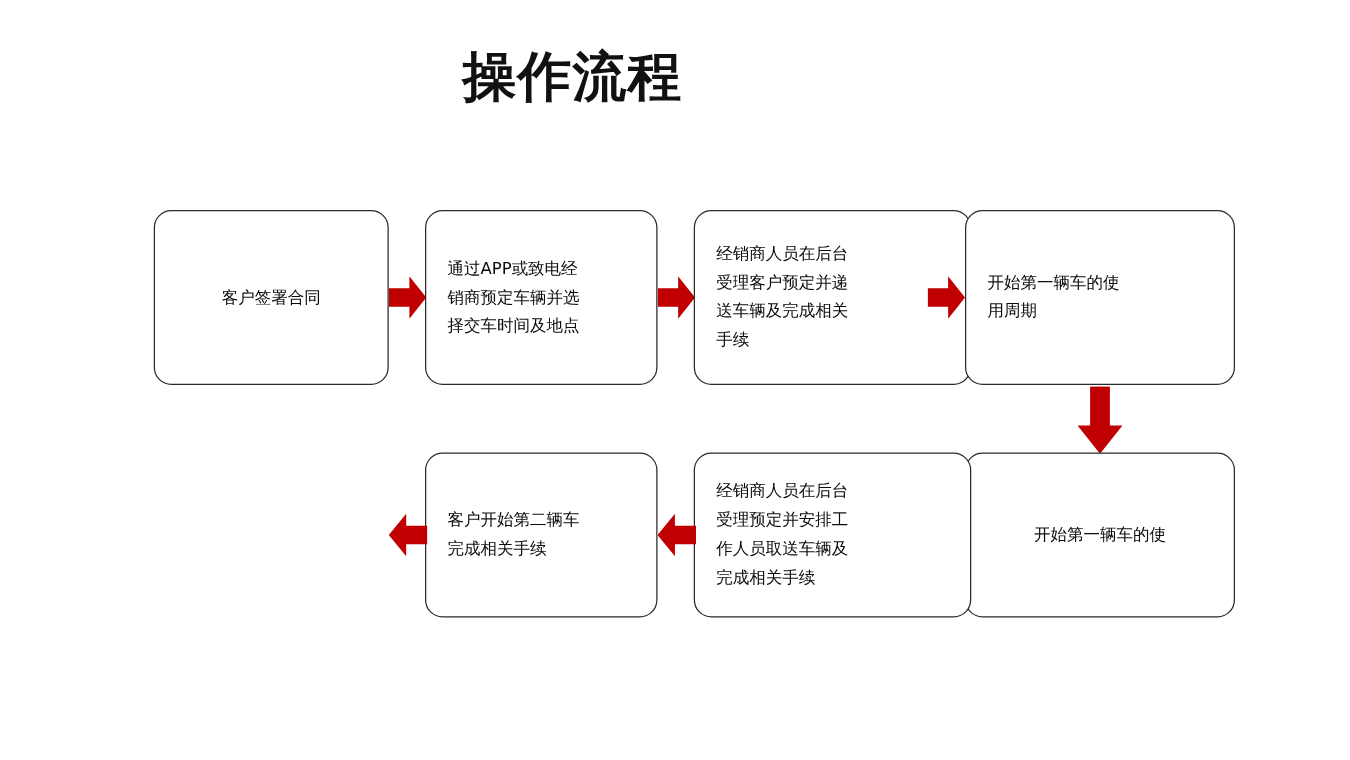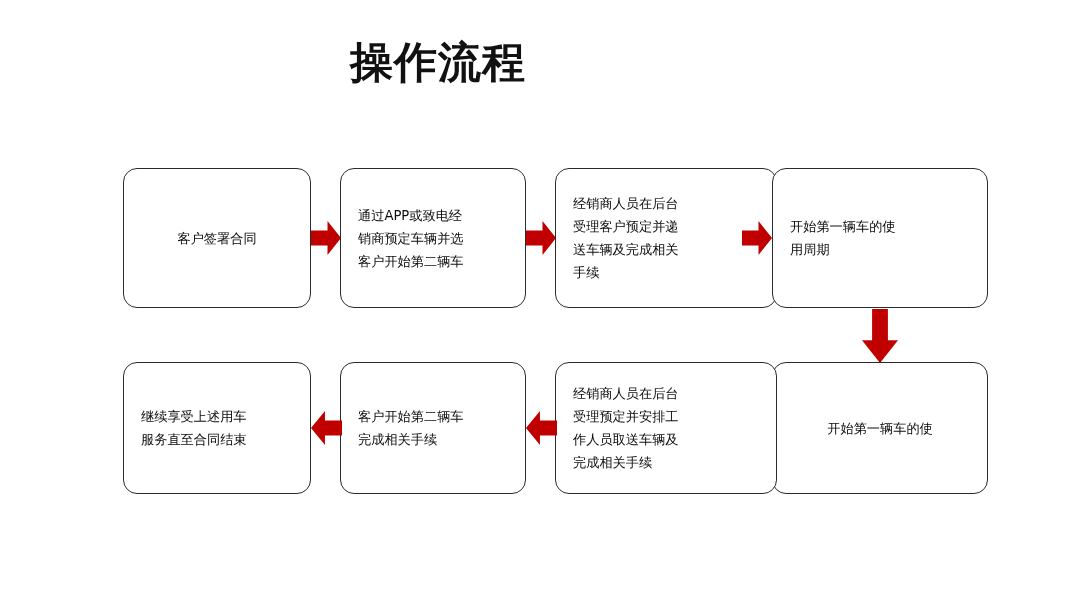--- a/index.html
+++ b/index.html
@@ -32,20 +32,21 @@
     left: 0;
     top: 36px;
     width: 876px;
     text-align: center;
     font-size: 43px;
     font-weight: 700;
     letter-spacing: 1px;
     line-height: 52px;
     color: #111111;
     white-space: nowrap;
+    padding-left: 20px;
   }
 
   
   .node {
     position: absolute;
     box-sizing: border-box;
     background: #ffffff;
     border: 1.3px solid #2b2b2b;
     border-radius: 14px;
     display: flex;
@@ -111,21 +112,21 @@
 
   <div class="node r1 c1 center">
     <div class="node-text">客户签署合同</div>
   </div>
 
   <div class="arrow arrow-right a-r1-1"></div>
 
   <div class="node r1 c2 left">
     <div class="node-text">通过APP或致电经
 销商预定车辆并选
-客户开始第二辆车</div>
+择交车时间及地点</div>
   </div>
 
   <div class="arrow arrow-right a-r1-2"></div>
 
   <div class="node r1 c3 left">
     <div class="node-text">经销商人员在后台
 受理客户预定并递
 送车辆及完成相关
 手续</div>
   </div>
@@ -154,18 +155,14 @@
 
   <div class="arrow arrow-left a-r2-2"></div>
 
   <div class="node r2 c2 left">
     <div class="node-text">客户开始第二辆车
 完成相关手续</div>
   </div>
 
   <div class="arrow arrow-left a-r2-3"></div>
 
-  <div class="node r2 c1 left">
-    <div class="node-text">继续享受上述用车
-服务直至合同结束</div>
-  </div>
 
 </div>
 
 </body></html>

